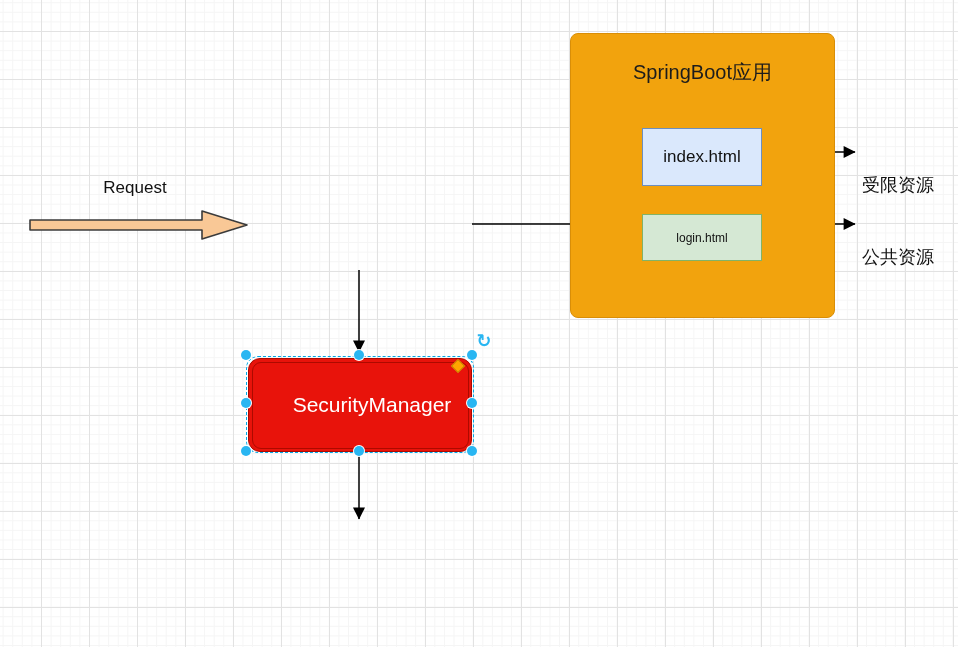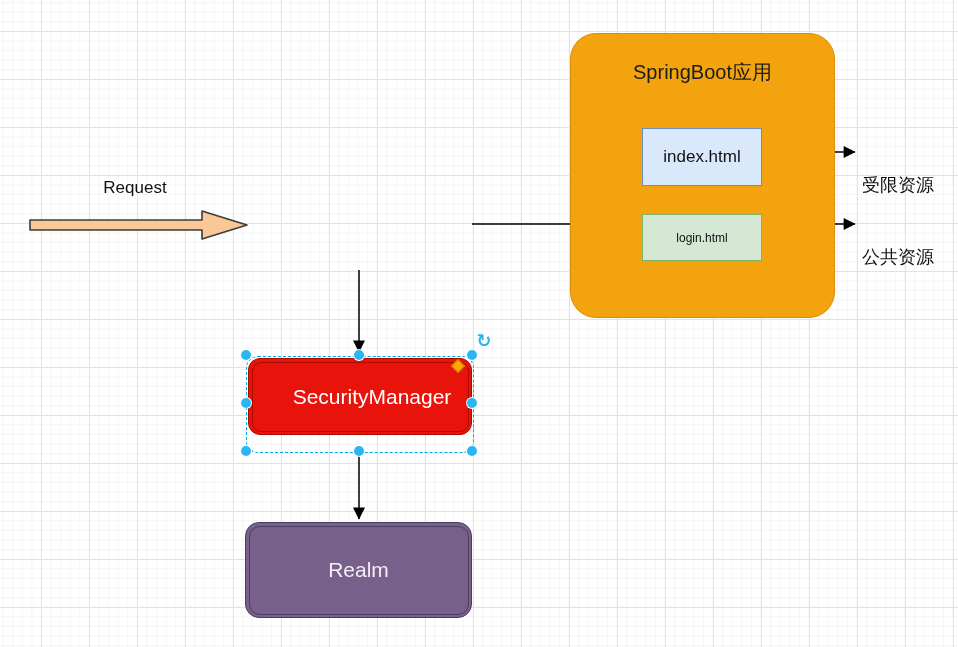--- a/index.html
+++ b/index.html
@@ -32,36 +32,36 @@
     border-radius: 10px; border: 1.4px solid; pointer-events: none;
   }
   .node-shiro {
     left: 245px; top: 178px; width: 227px; height: 92px;
     background: #e1d5e7; border: 1.4px solid #9673a6; border-radius: 14px;
     color: #1a1a1a; font-size: 20px;
   }
   .node-shiro::before { border-color: #9673a6; border-radius: 11px; }
   .node-springboot {
     left: 570px; top: 33px; width: 265px; height: 285px;
-    background: #f2a30d; border: 1px solid #d98e07; border-radius: 26px;
+    background: #f2a30d; border: 1px solid #d98e07; border-radius: 8px;
     align-items: flex-start; color: #1c1c1c; font-size: 20px;
   }
   .sb-title { margin-top: 25px; }
   .node-index {
     left: 642px; top: 128px; width: 120px; height: 58px;
     background: #dae8fc; border: 1px solid #6c8ebf;
     color: #111; font-size: 17px;
   }
   .node-login {
     left: 642px; top: 214px; width: 120px; height: 47px;
     background: #d5e8d4; border: 1px solid #82b366;
     color: #111; font-size: 12px;
   }
   .node-secman {
-    left: 248px; top: 358px; width: 224px; height: 77px;
+    left: 248px; top: 358px; width: 224px; height: 94px;
     background: #e8130b; border: 1.6px solid #ad0a00; border-radius: 12px;
     color: #ffffff; font-size: 21px; padding-left: 24px;
   }
   .node-secman::before { border-color: #ad0a00; border-radius: 9px; }
   .node-realm {
     left: 245px; top: 522px; width: 227px; height: 96px;
     background: #77618b; border: 1.4px solid #4d3d61; border-radius: 14px;
     color: #f4edf8; font-size: 21px;
   }
   .node-realm::before { border-color: #4d3d61; border-radius: 11px; }
@@ -130,23 +130,20 @@
   </div>
 
   <div class="flow-label" style="left:862px; top:141px;">受限资源</div>
 
   <div class="flow-label" style="left:862px; top:213px;">公共资源</div>
 
   <div class="node node-secman dbl">
     <span>SecurityManager</span>
   </div>
 
-  <div class="node node-realm dbl">
-    <span>Realm</span>
-  </div>
 
   <div id="selection-outline" class="abs"></div>
 
   <div class="handle" style="left:241px; top:350px;"></div>
   <div class="handle" style="left:354px; top:350px;"></div>
   <div class="handle" style="left:467px; top:350px;"></div>
   <div class="handle" style="left:241px; top:398px;"></div>
   <div class="handle" style="left:467px; top:398px;"></div>
   <div class="handle" style="left:241px; top:446px;"></div>
   <div class="handle" style="left:354px; top:446px;"></div>

